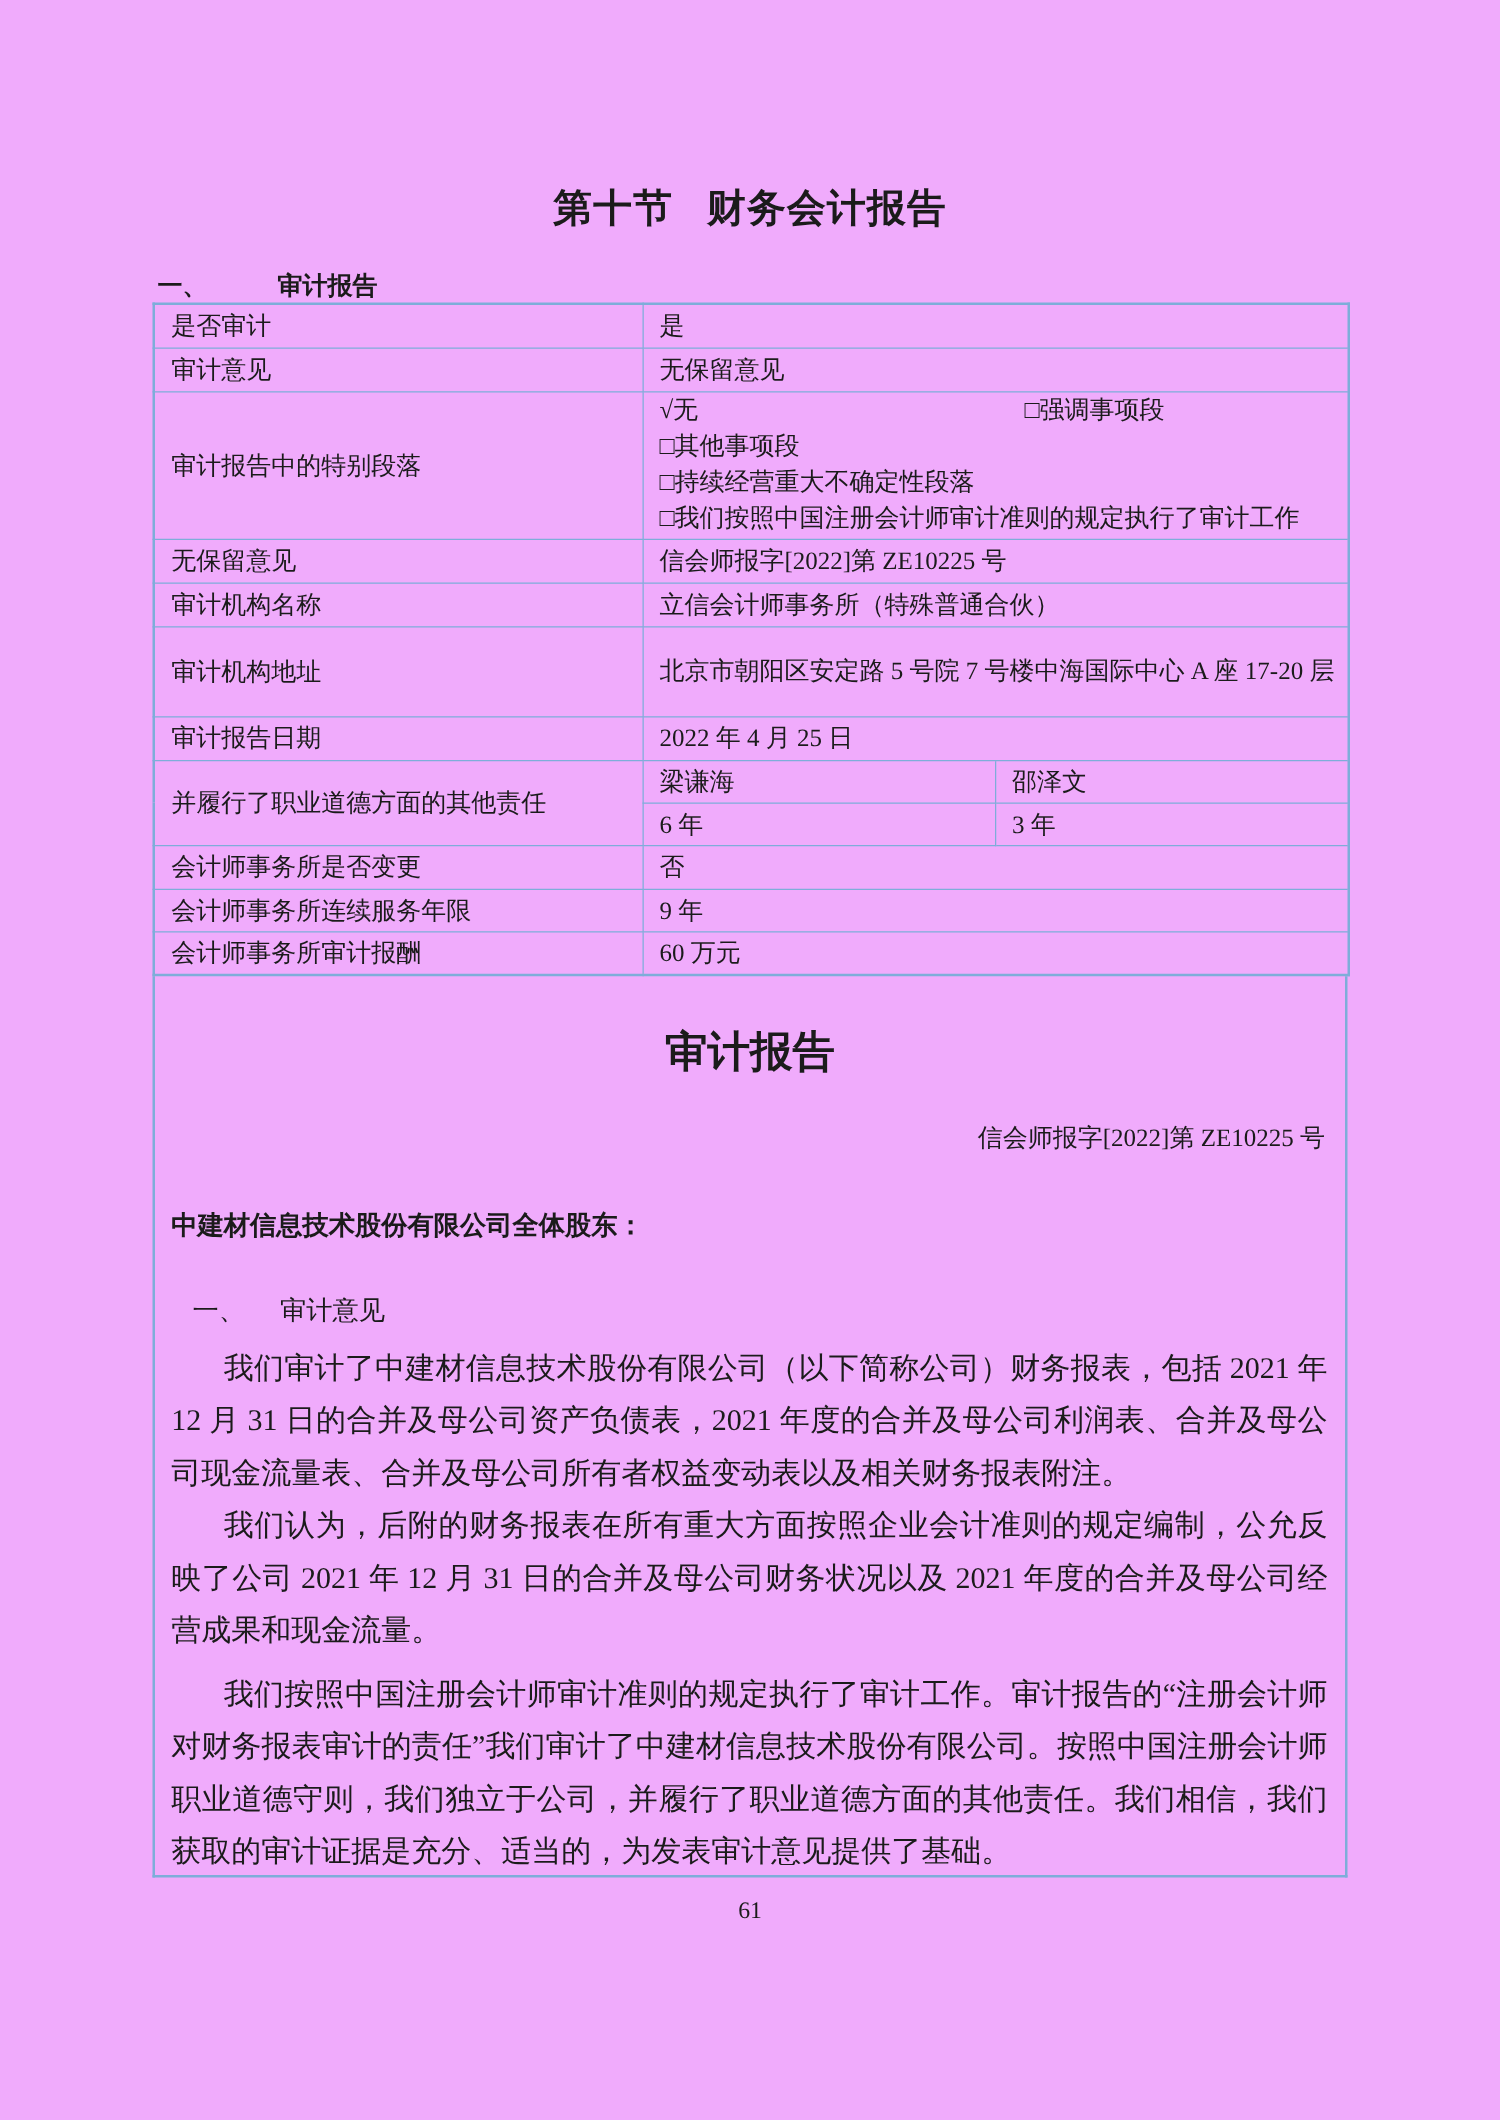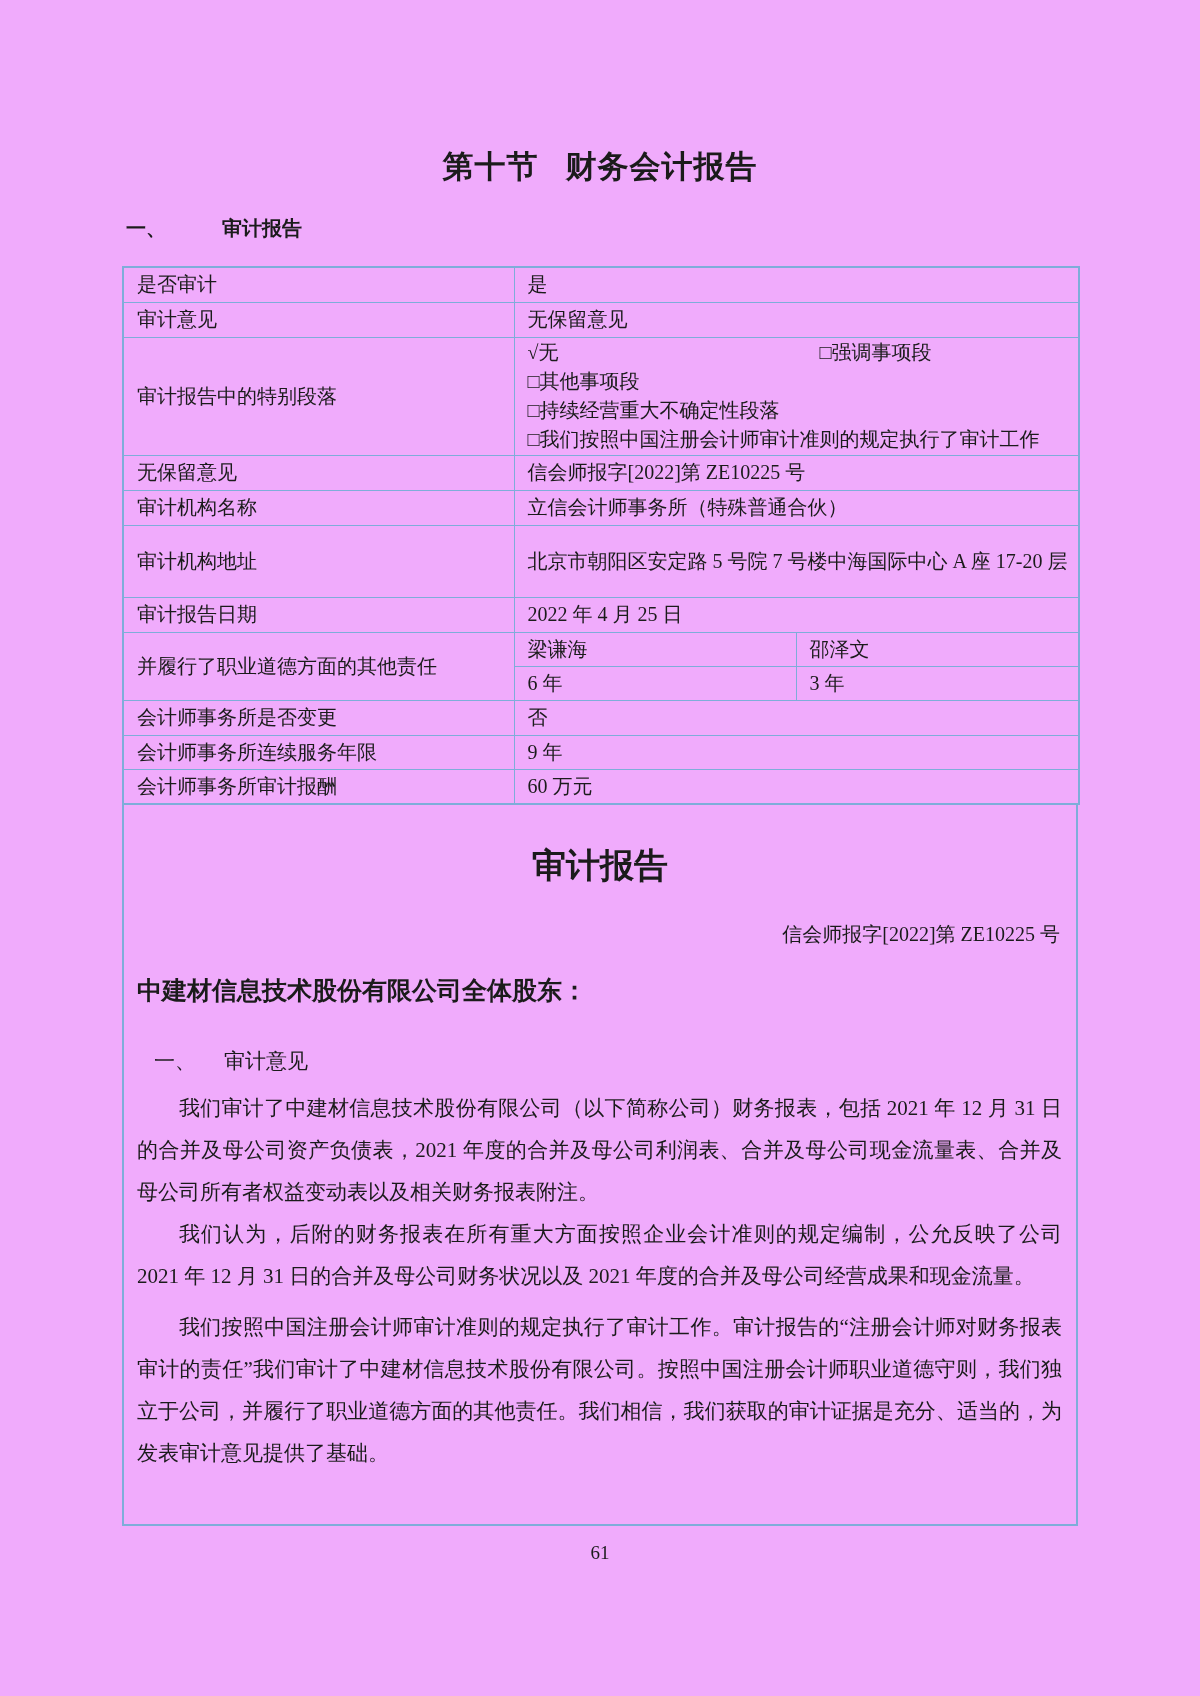--- a/index.html
+++ b/index.html
@@ -27,21 +27,20 @@
     font-family:"Liberation Sans","DejaVu Sans",sans-serif;
     font-weight:bold;
     font-size:20px;
   }
   .sec-head .num { display:inline-block; width:96px; }
 
   table.audit {
     border-collapse:collapse;
     table-layout:fixed;
     margin-left:122px;
-    margin-top:24px;
     width:956px;
     border:2px solid #7eadd9;
   }
   table.audit td {
     border:1.5px solid #7eadd9;
     font-size:20px;
     padding:0 10px 0 13px;
     vertical-align:middle;
     overflow:hidden;
   }
@@ -66,38 +65,38 @@
     font-weight:bold;
     font-size:34px;
   }
   .report-number {
     margin-top:32px;
     padding-right:16px;
     text-align:right;
     font-size:20px;
   }
   .addressee {
-    margin-top:26px;
+    margin-top:42px;
     padding-left:13px;
     font-family:Liberation Sans, sans-serif;
     font-weight:bold;
-    font-size:25px;
+    font-size:21px;
   }
   .sub-head {
     padding-left:30px;
     font-family:"Liberation Sans","DejaVu Sans",sans-serif;
     font-weight:normal;
     font-size:21px;
   }
   .sub-head .num { display:inline-block; width:70px; }
   .sub-head-1 { margin-top:40px; }
   .sub-head-2 { margin-top:19px; }
   .para {
     margin:0 14px 0 13px;
-    font-size:21px;
+    font-size:24px;
     line-height:42px;
     text-align:justify;
     text-indent:42px;
   }
   .para-1 { margin-top:12px; }
   .para-3 { margin-top:9px; }
   .page-number {
     margin-top:16px;
     text-align:center;
     font-size:19px;

